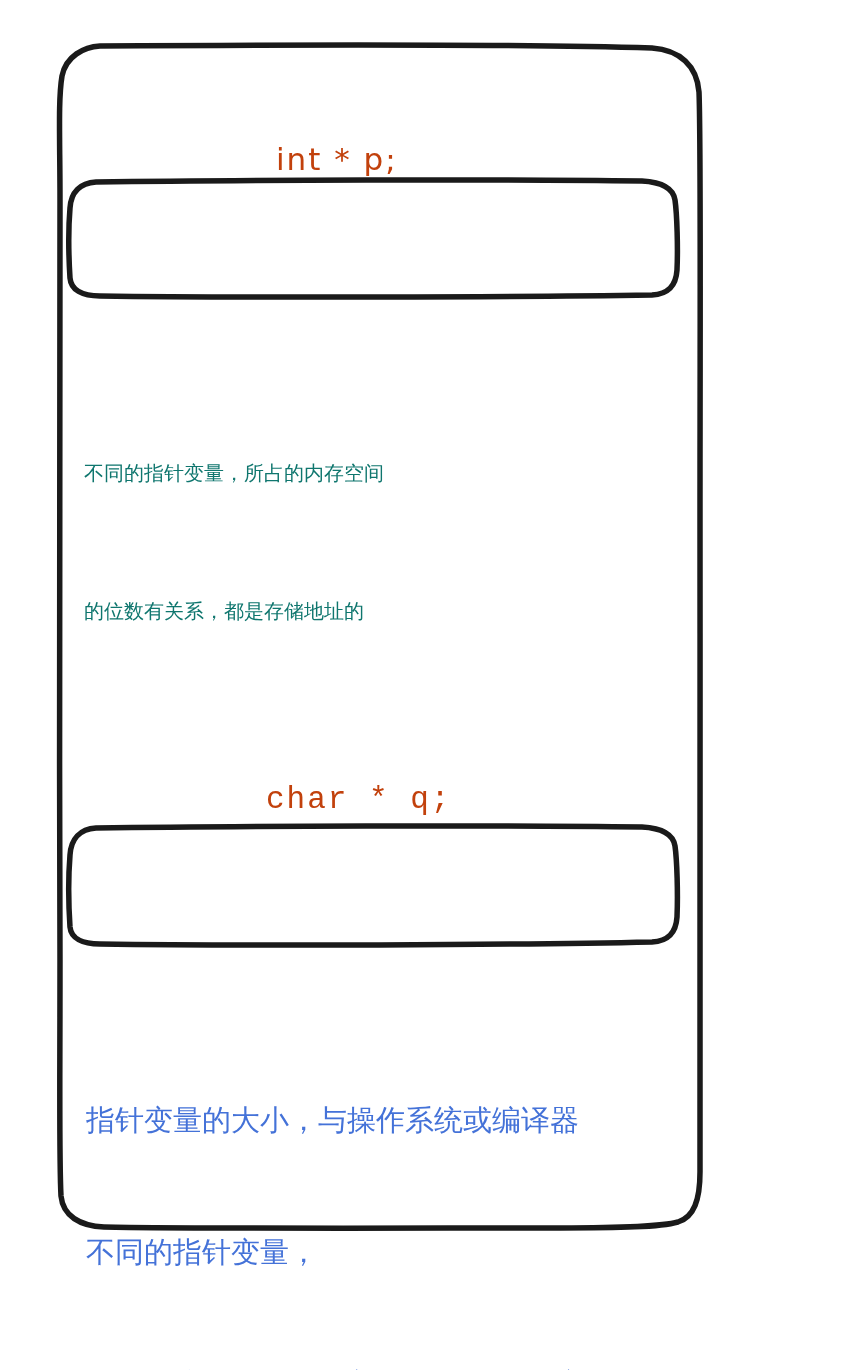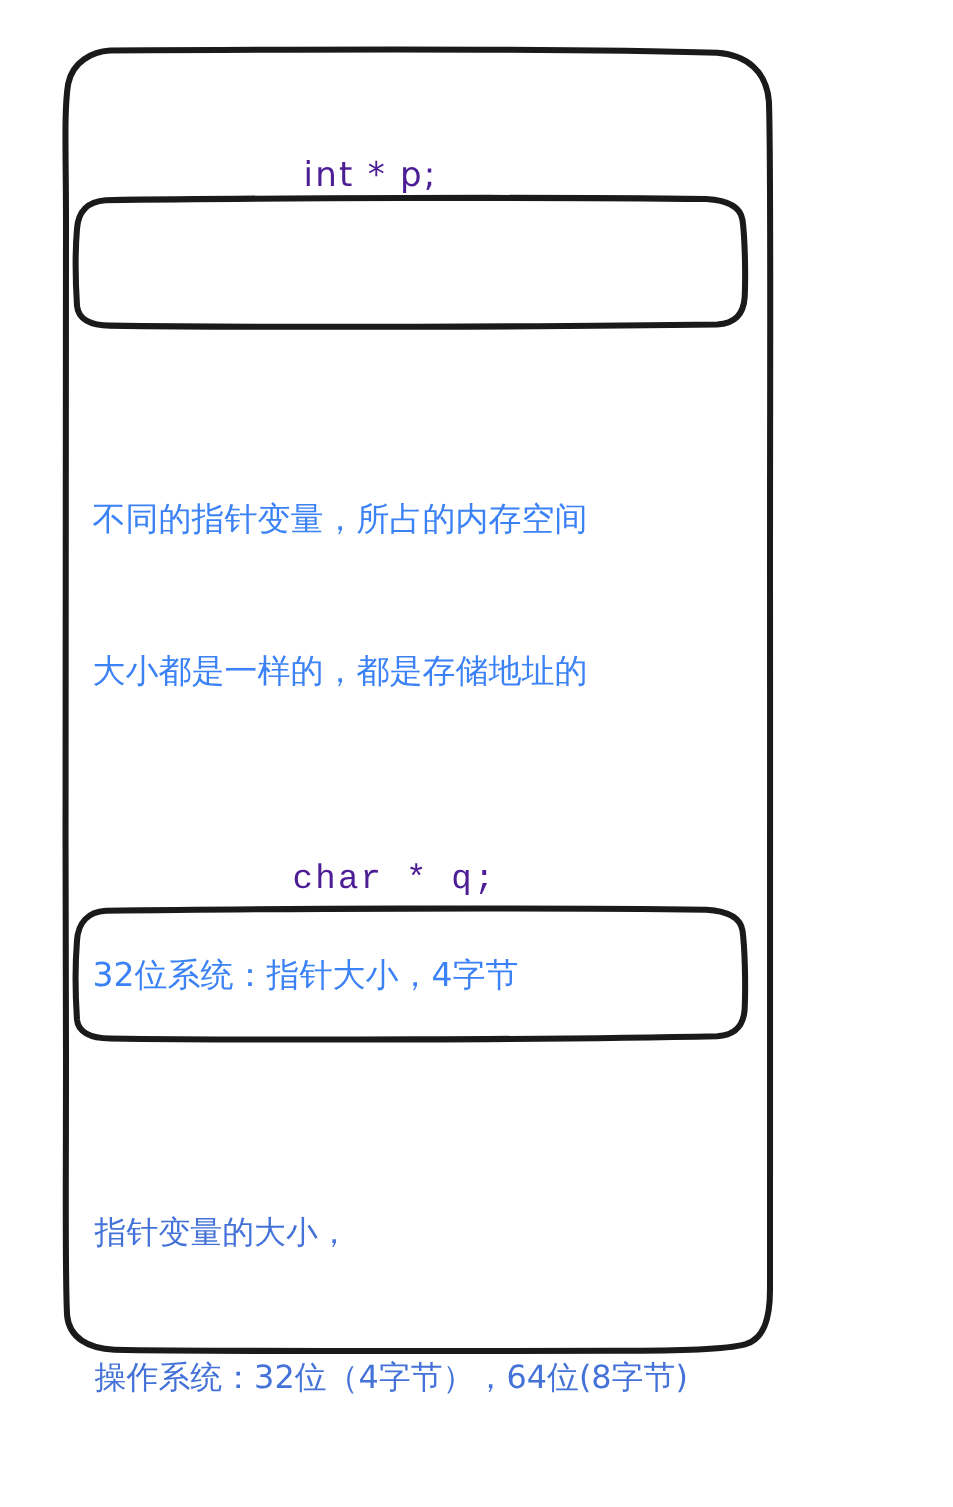--- a/index.html
+++ b/index.html
@@ -35,27 +35,27 @@
   .label {
     position: absolute;
     white-space: pre;
   }
 
   
   .code-label {
     font-family: "DejaVu Sans", sans-serif;
     font-size: 31px;
     letter-spacing: 2px;
-    color: #4c1d95;
+    color: #c2410c;
   }
 
   .red-block {
     position: absolute;
-    color: #3b82f6;
-    font-size: 30px;
+    color: #0f766e;
+    font-size: 20px;
     line-height: 46px;
     white-space: pre;
     font-family: "DejaVu Sans", sans-serif;
   }
 
   .blue-block {
     position: absolute;
     color: #4472d8;
     font-size: 29px;
     line-height: 44px;
@@ -110,26 +110,26 @@
                C 500 825, 230 826, 96 828 Z" fill="none" stroke="#1a1a1a" stroke-width="5.5" stroke-linecap="round" stroke-linejoin="round"></path>
     </g>
   </svg>
 
   <div class="label code-label" style="left: 276px; top: 141px;">int * p;</div>
 
   <div class="label code-label" style="left: 266px; top: 782px; font-family: Liberation Mono, monospace;">char * q;</div>
 
   <div class="red-block" style="left: 84px; top: 358px;">
     <div>不同的指针变量，所占的内存空间</div>
-    <div>大小都是一样的，都是存储地址的</div>
+    <div>的位数有关系，都是存储地址的</div>
     <div>&nbsp;</div>
-    <div>32位系统：指针大小，4字节</div>
   </div>
 
   <div class="blue-block" style="left: 86px; top: 1010px;">
-    <div>指针变量的大小，</div>
+    <div>指针变量的大小，与操作系统或编译器</div>
+    <div>不同的指针变量，</div>
     <div>操作系统：32位（4字节），64位(8字节)</div>
     
     
     
   </div>
 
 </div>
 
 </body></html>

